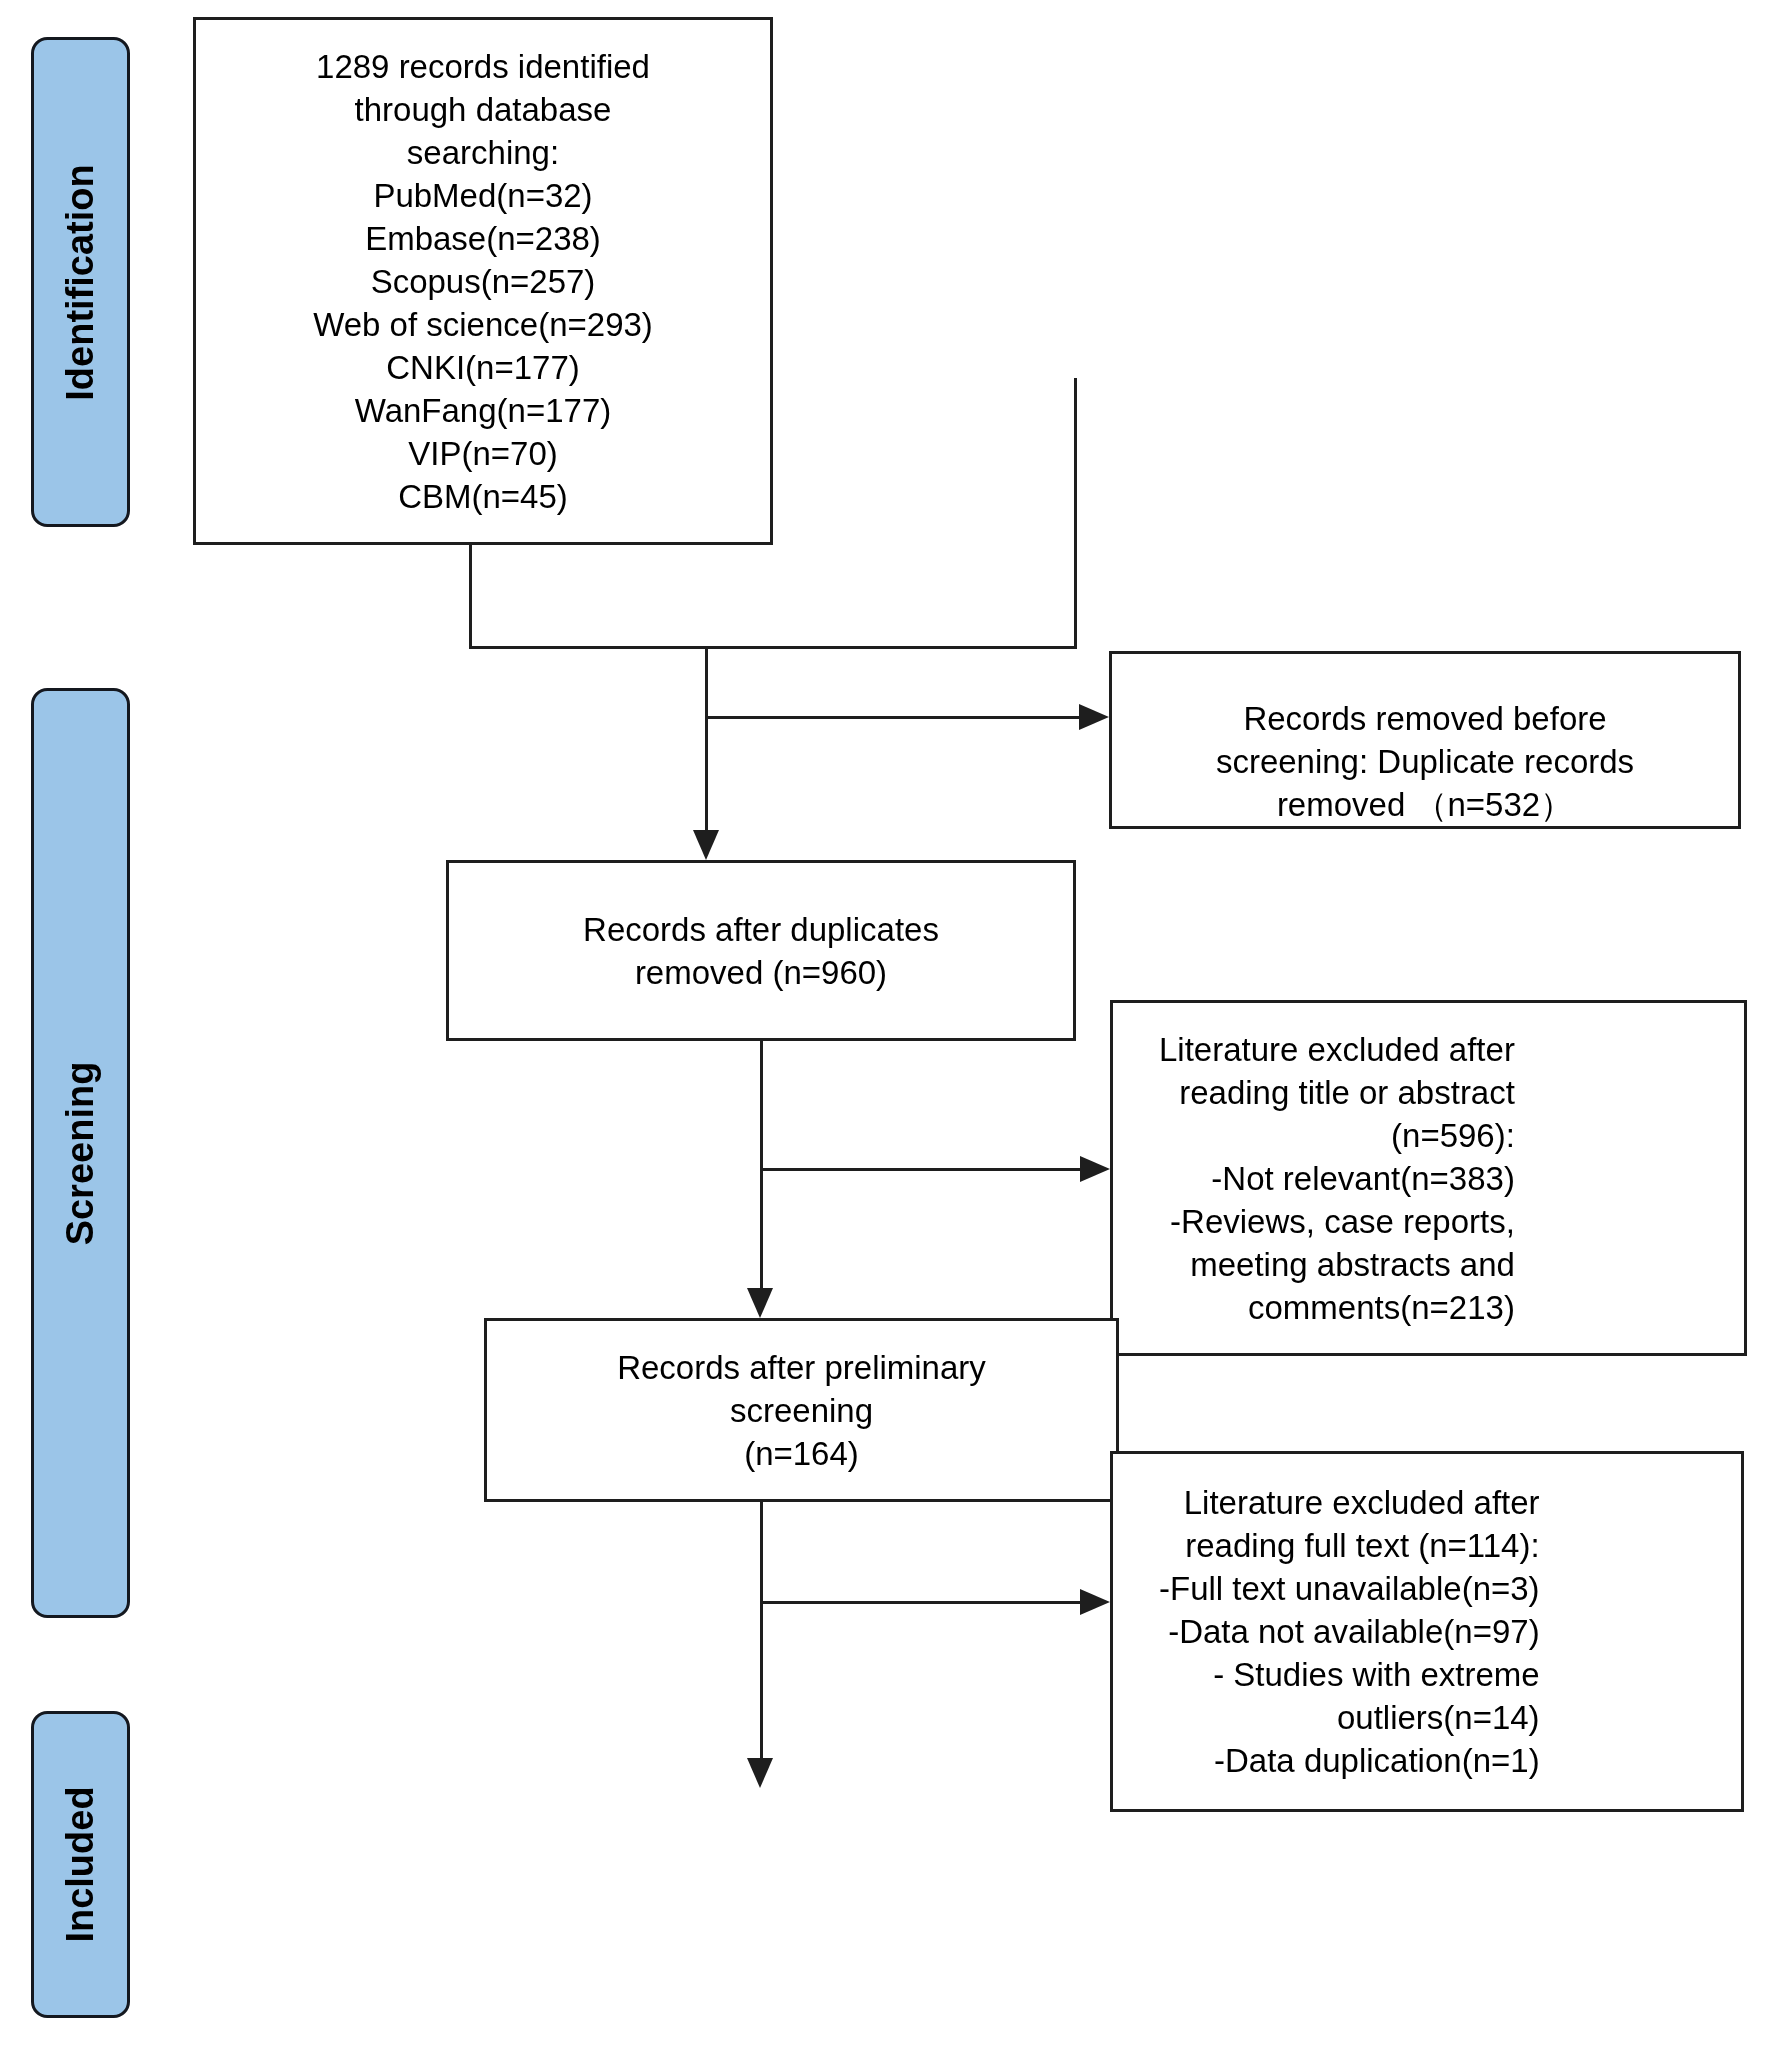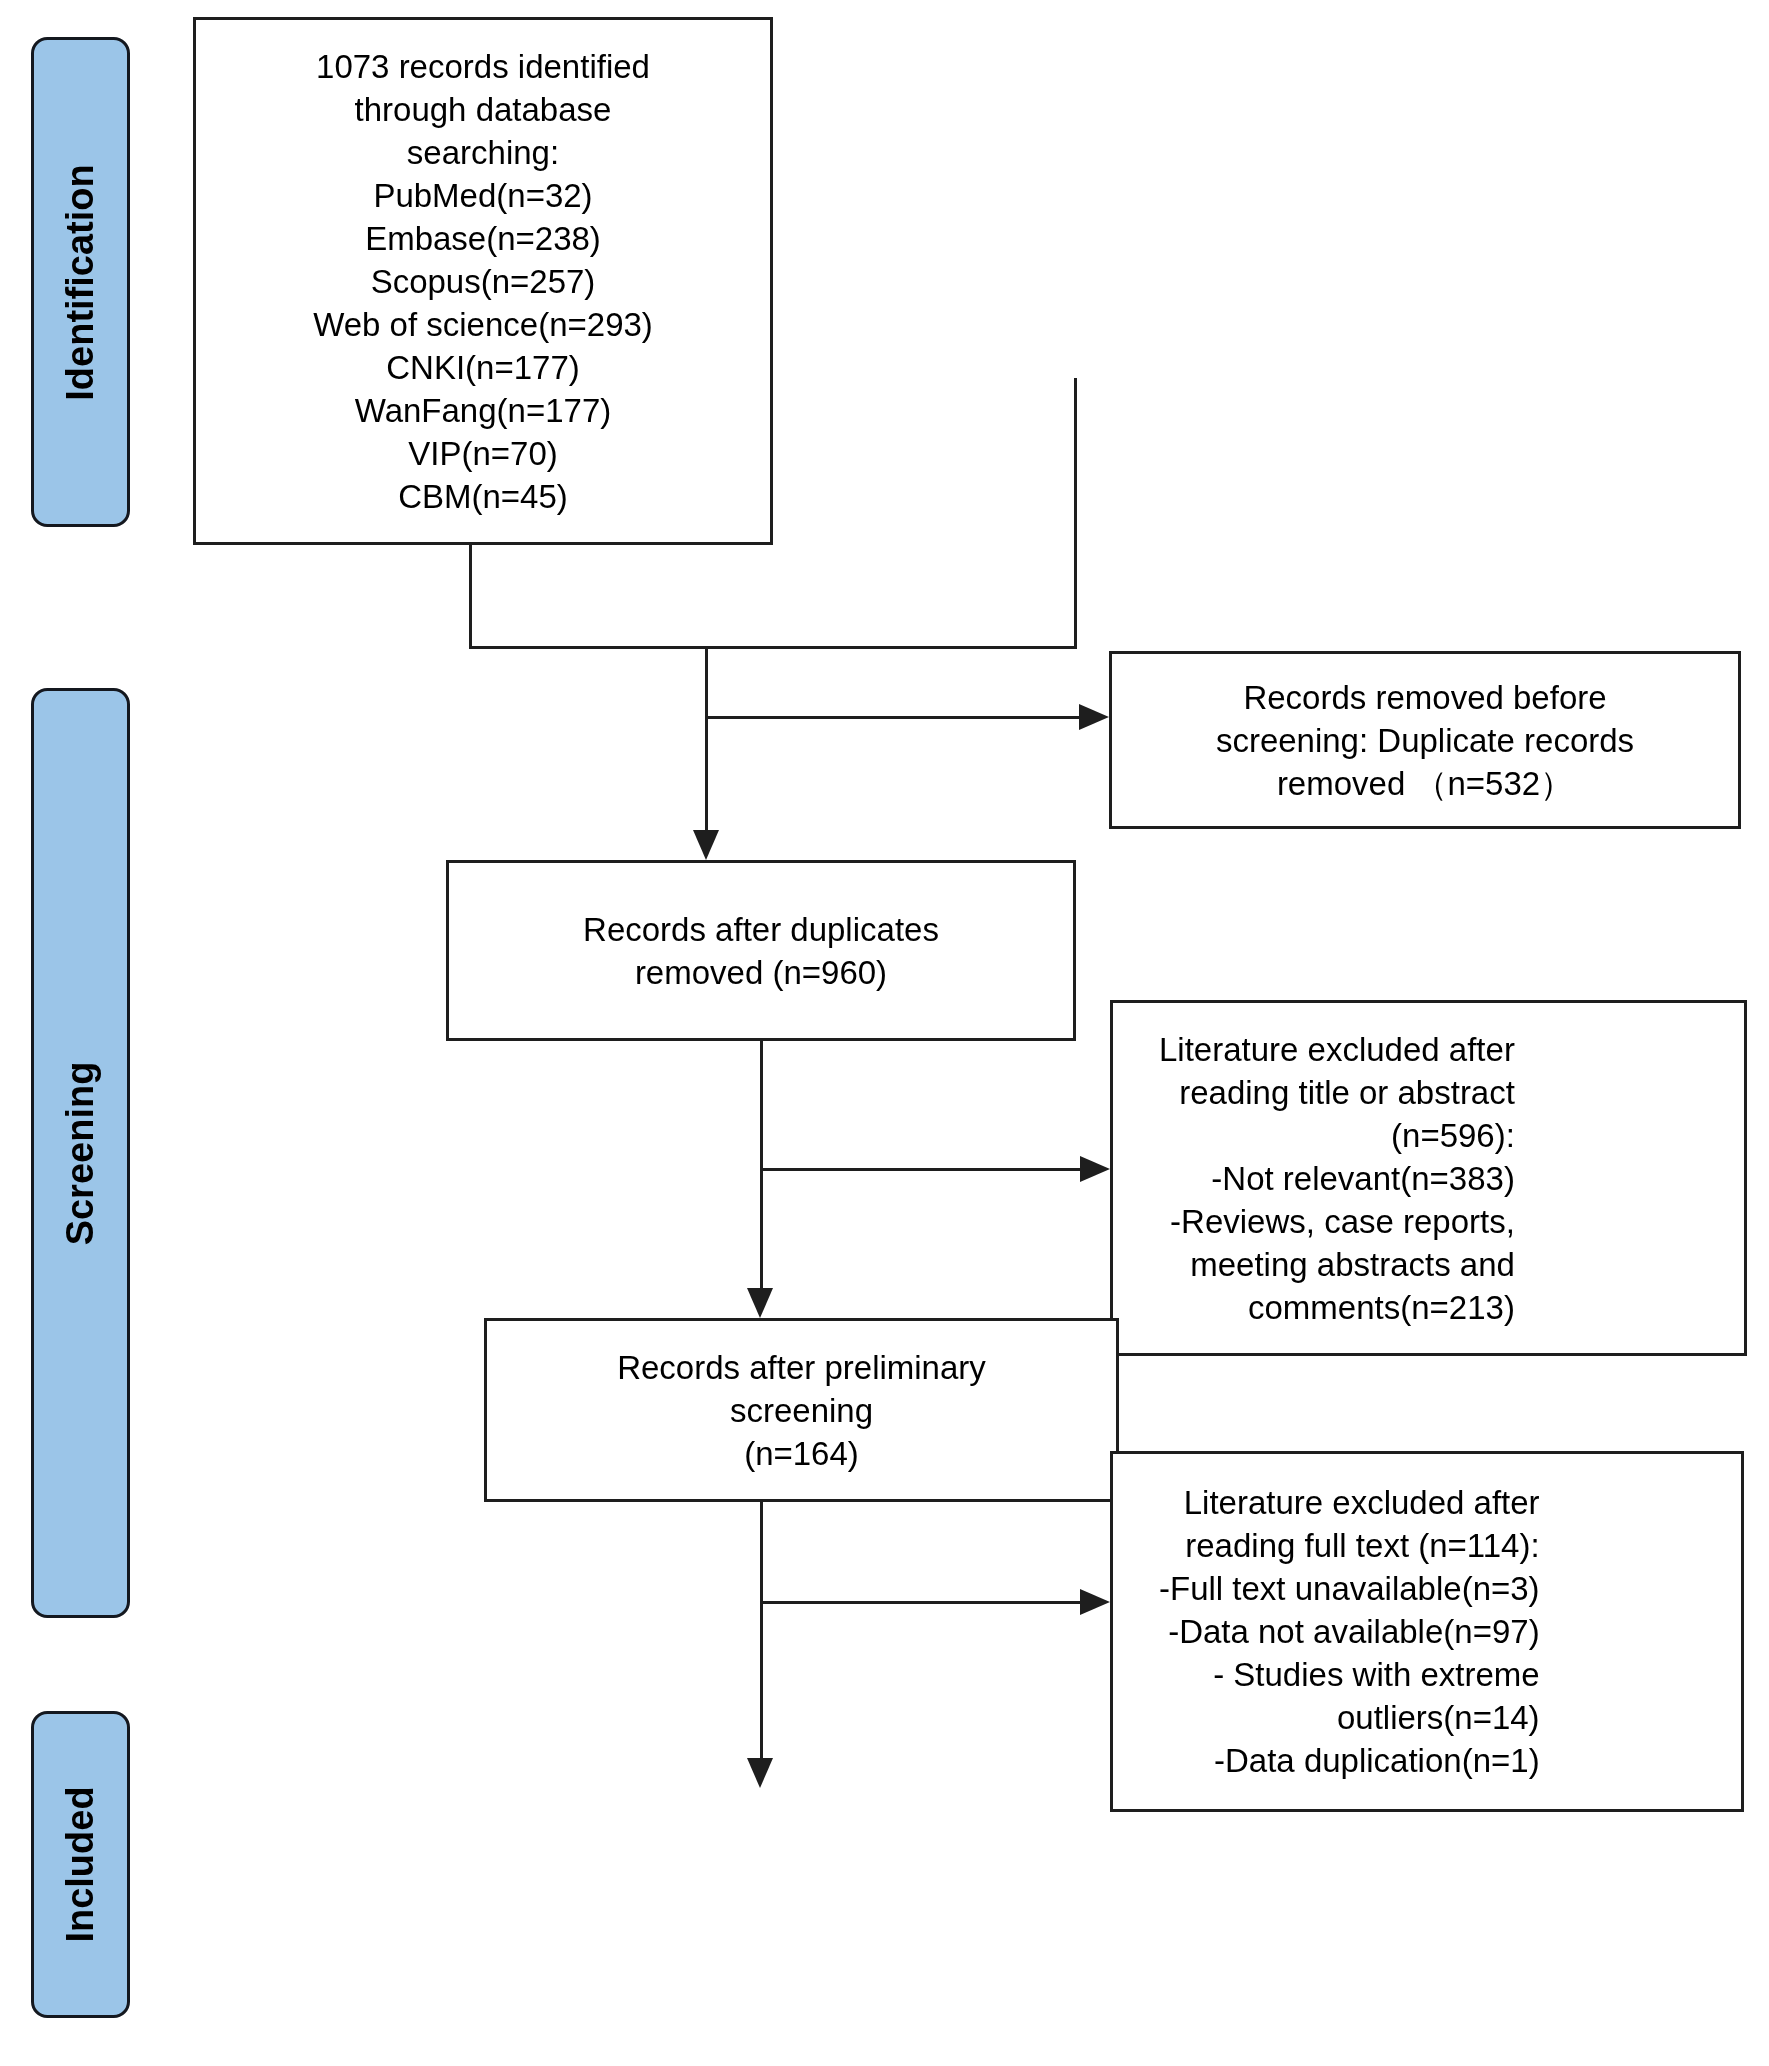--- a/index.html
+++ b/index.html
@@ -62,35 +62,35 @@
     <span class="stage-label">Identification</span>
   </div>
   <div class="stage" style="left: 31px; top: 688px; width: 99px; height: 930px; background: rgb(155, 197, 232);">
     <span class="stage-label">Screening</span>
   </div>
   <div class="stage" style="left: 31px; top: 1711px; width: 99px; height: 307px; background: rgb(155, 197, 232);">
     <span class="stage-label">Included</span>
   </div>
 
   <div class="box" style="left:193px; top:17px; width:580px; height:528px;">
-    <div class="box-text center">1073 records identified
+    <div class="box-text center">1289 records identified
 through database
 searching:
 PubMed(n=32)
 Embase(n=238)
 Scopus(n=257)
 Web of science(n=293)
 CNKI(n=177)
 WanFang(n=177)
 VIP(n=70)
 CBM(n=45)</div>
   </div>
 
 
-  <div class="box" style="left:1109px; top:651px; width:632px; height:178px;">
+  <div class="box" style="left:1109px; top:651px; width:632px; height:178px;align-items:flex-end;">
     <div class="box-text center">Records removed before
 screening: Duplicate records
 removed （n=532）</div>
   </div>
 
   <div class="box" style="left:446px; top:860px; width:630px; height:181px;">
     <div class="box-text center">Records after duplicates
 removed (n=960)</div>
   </div>
 

